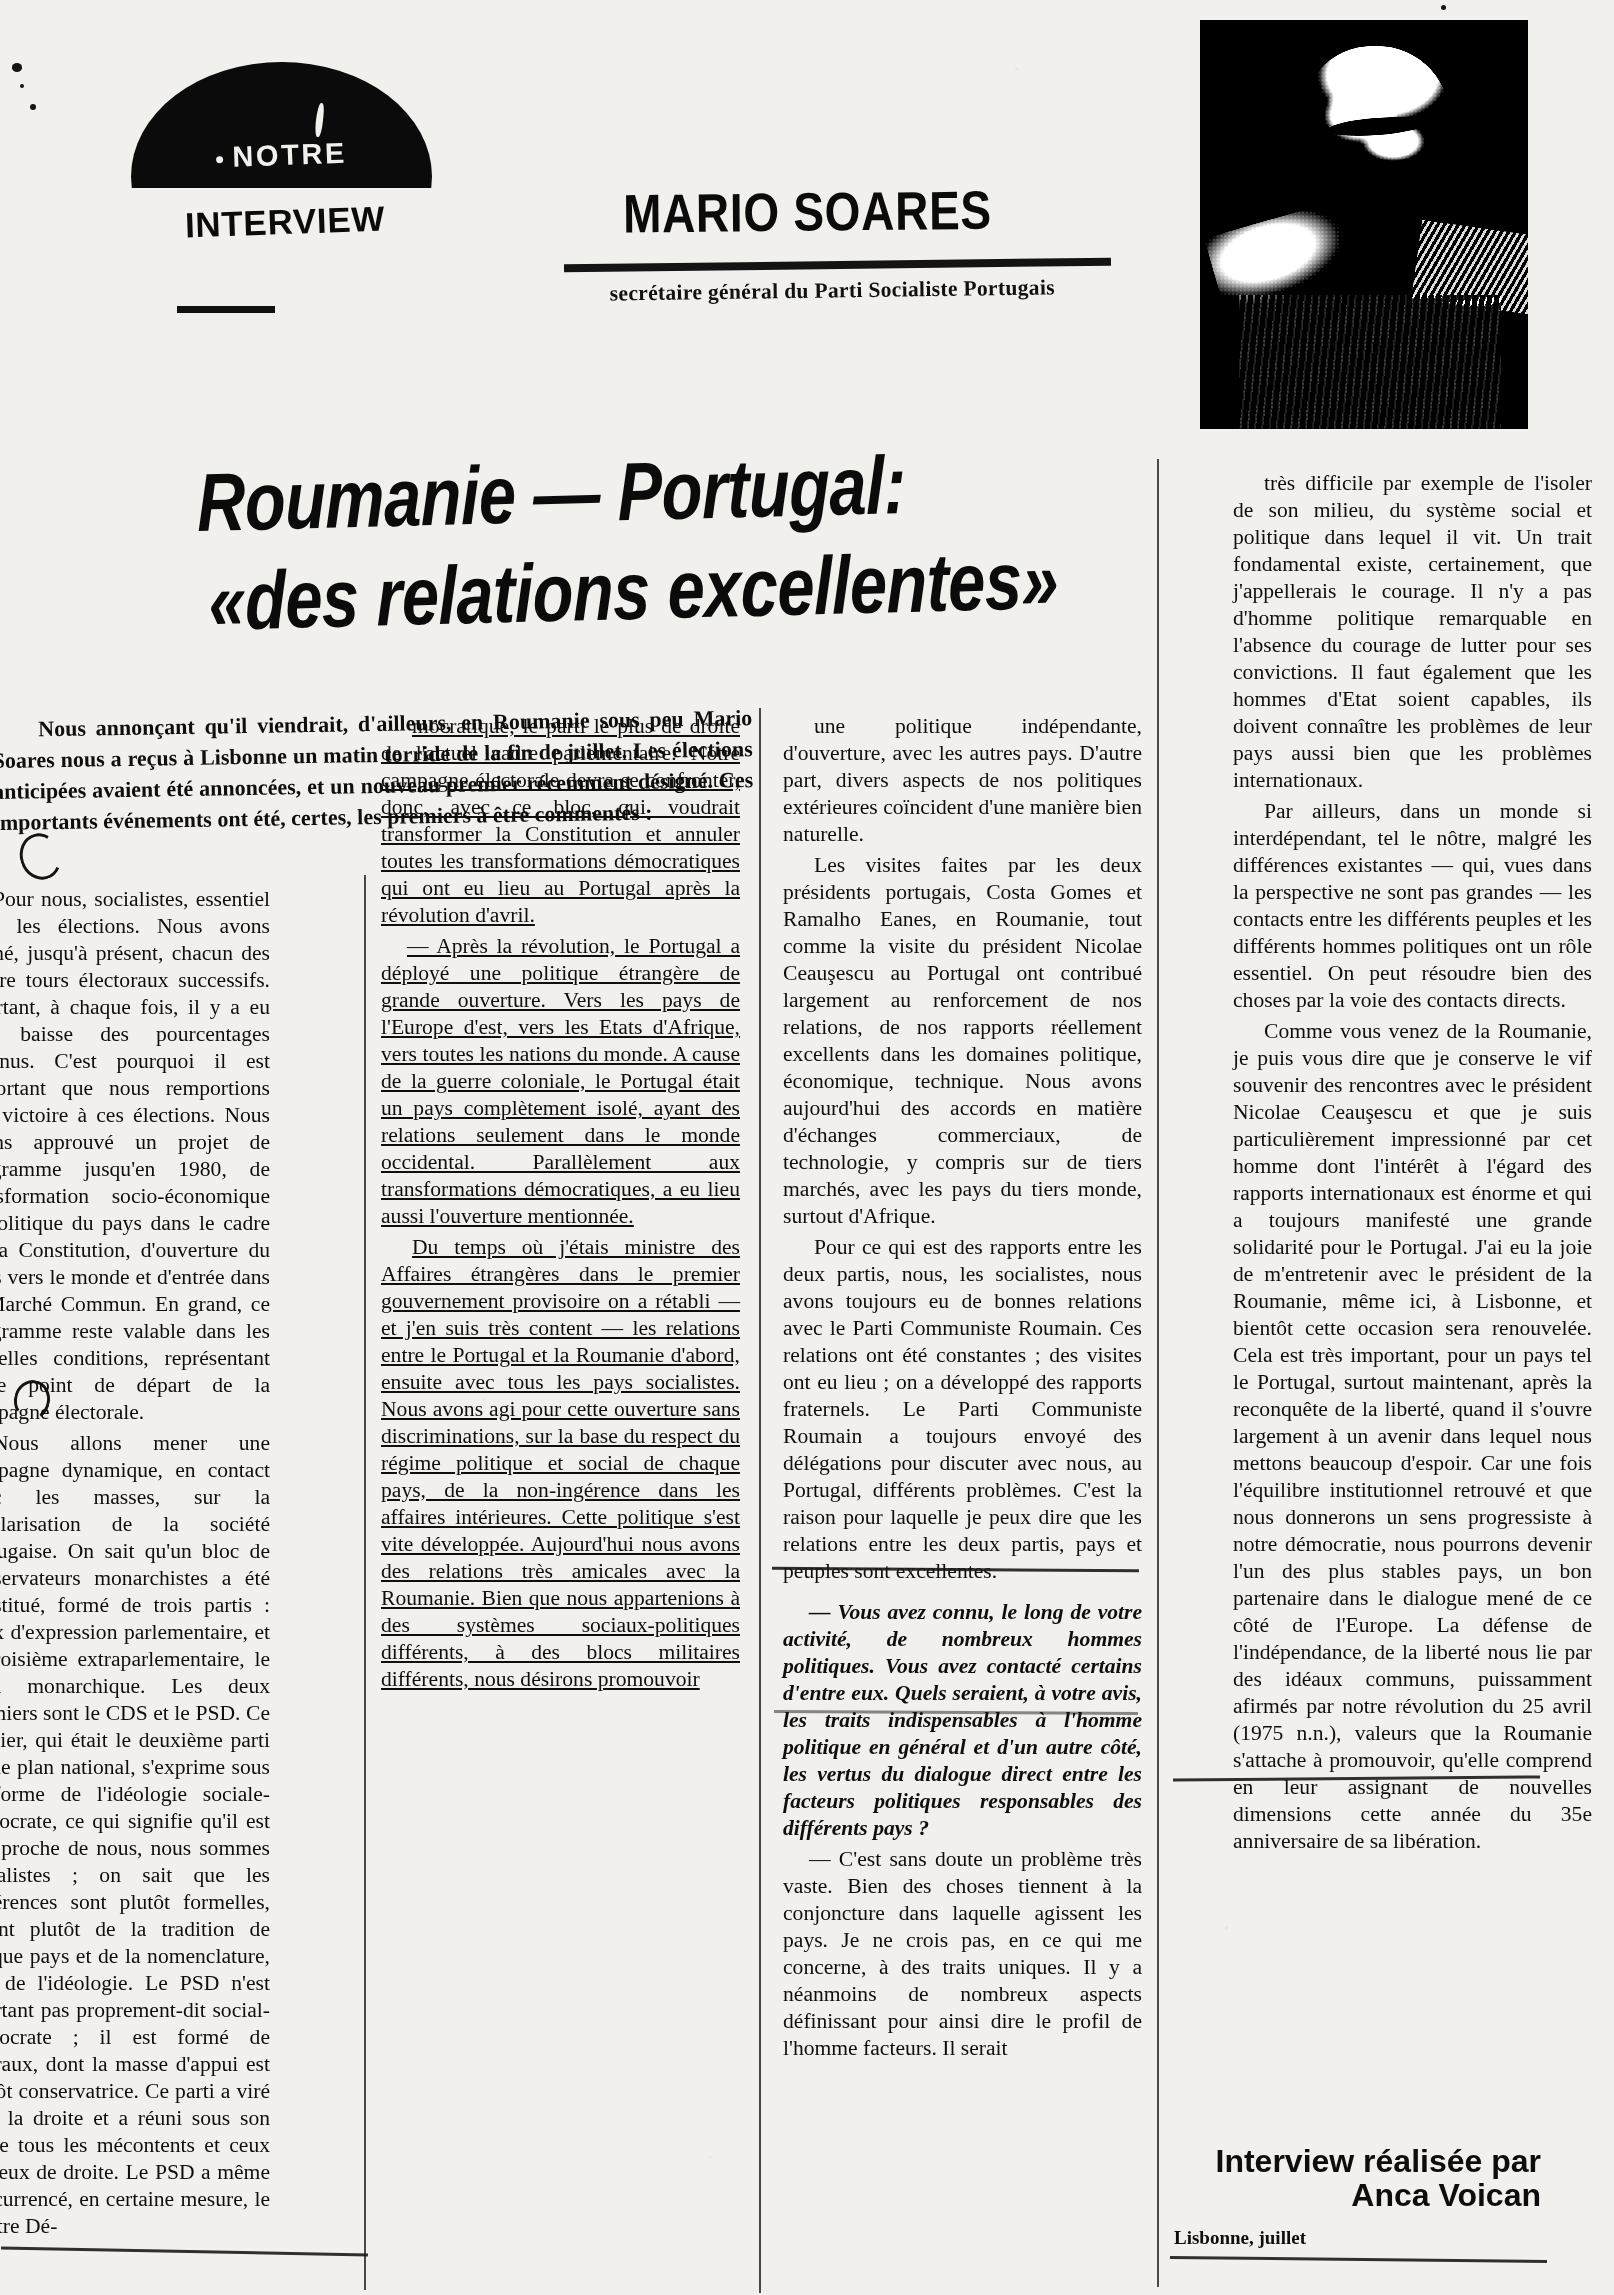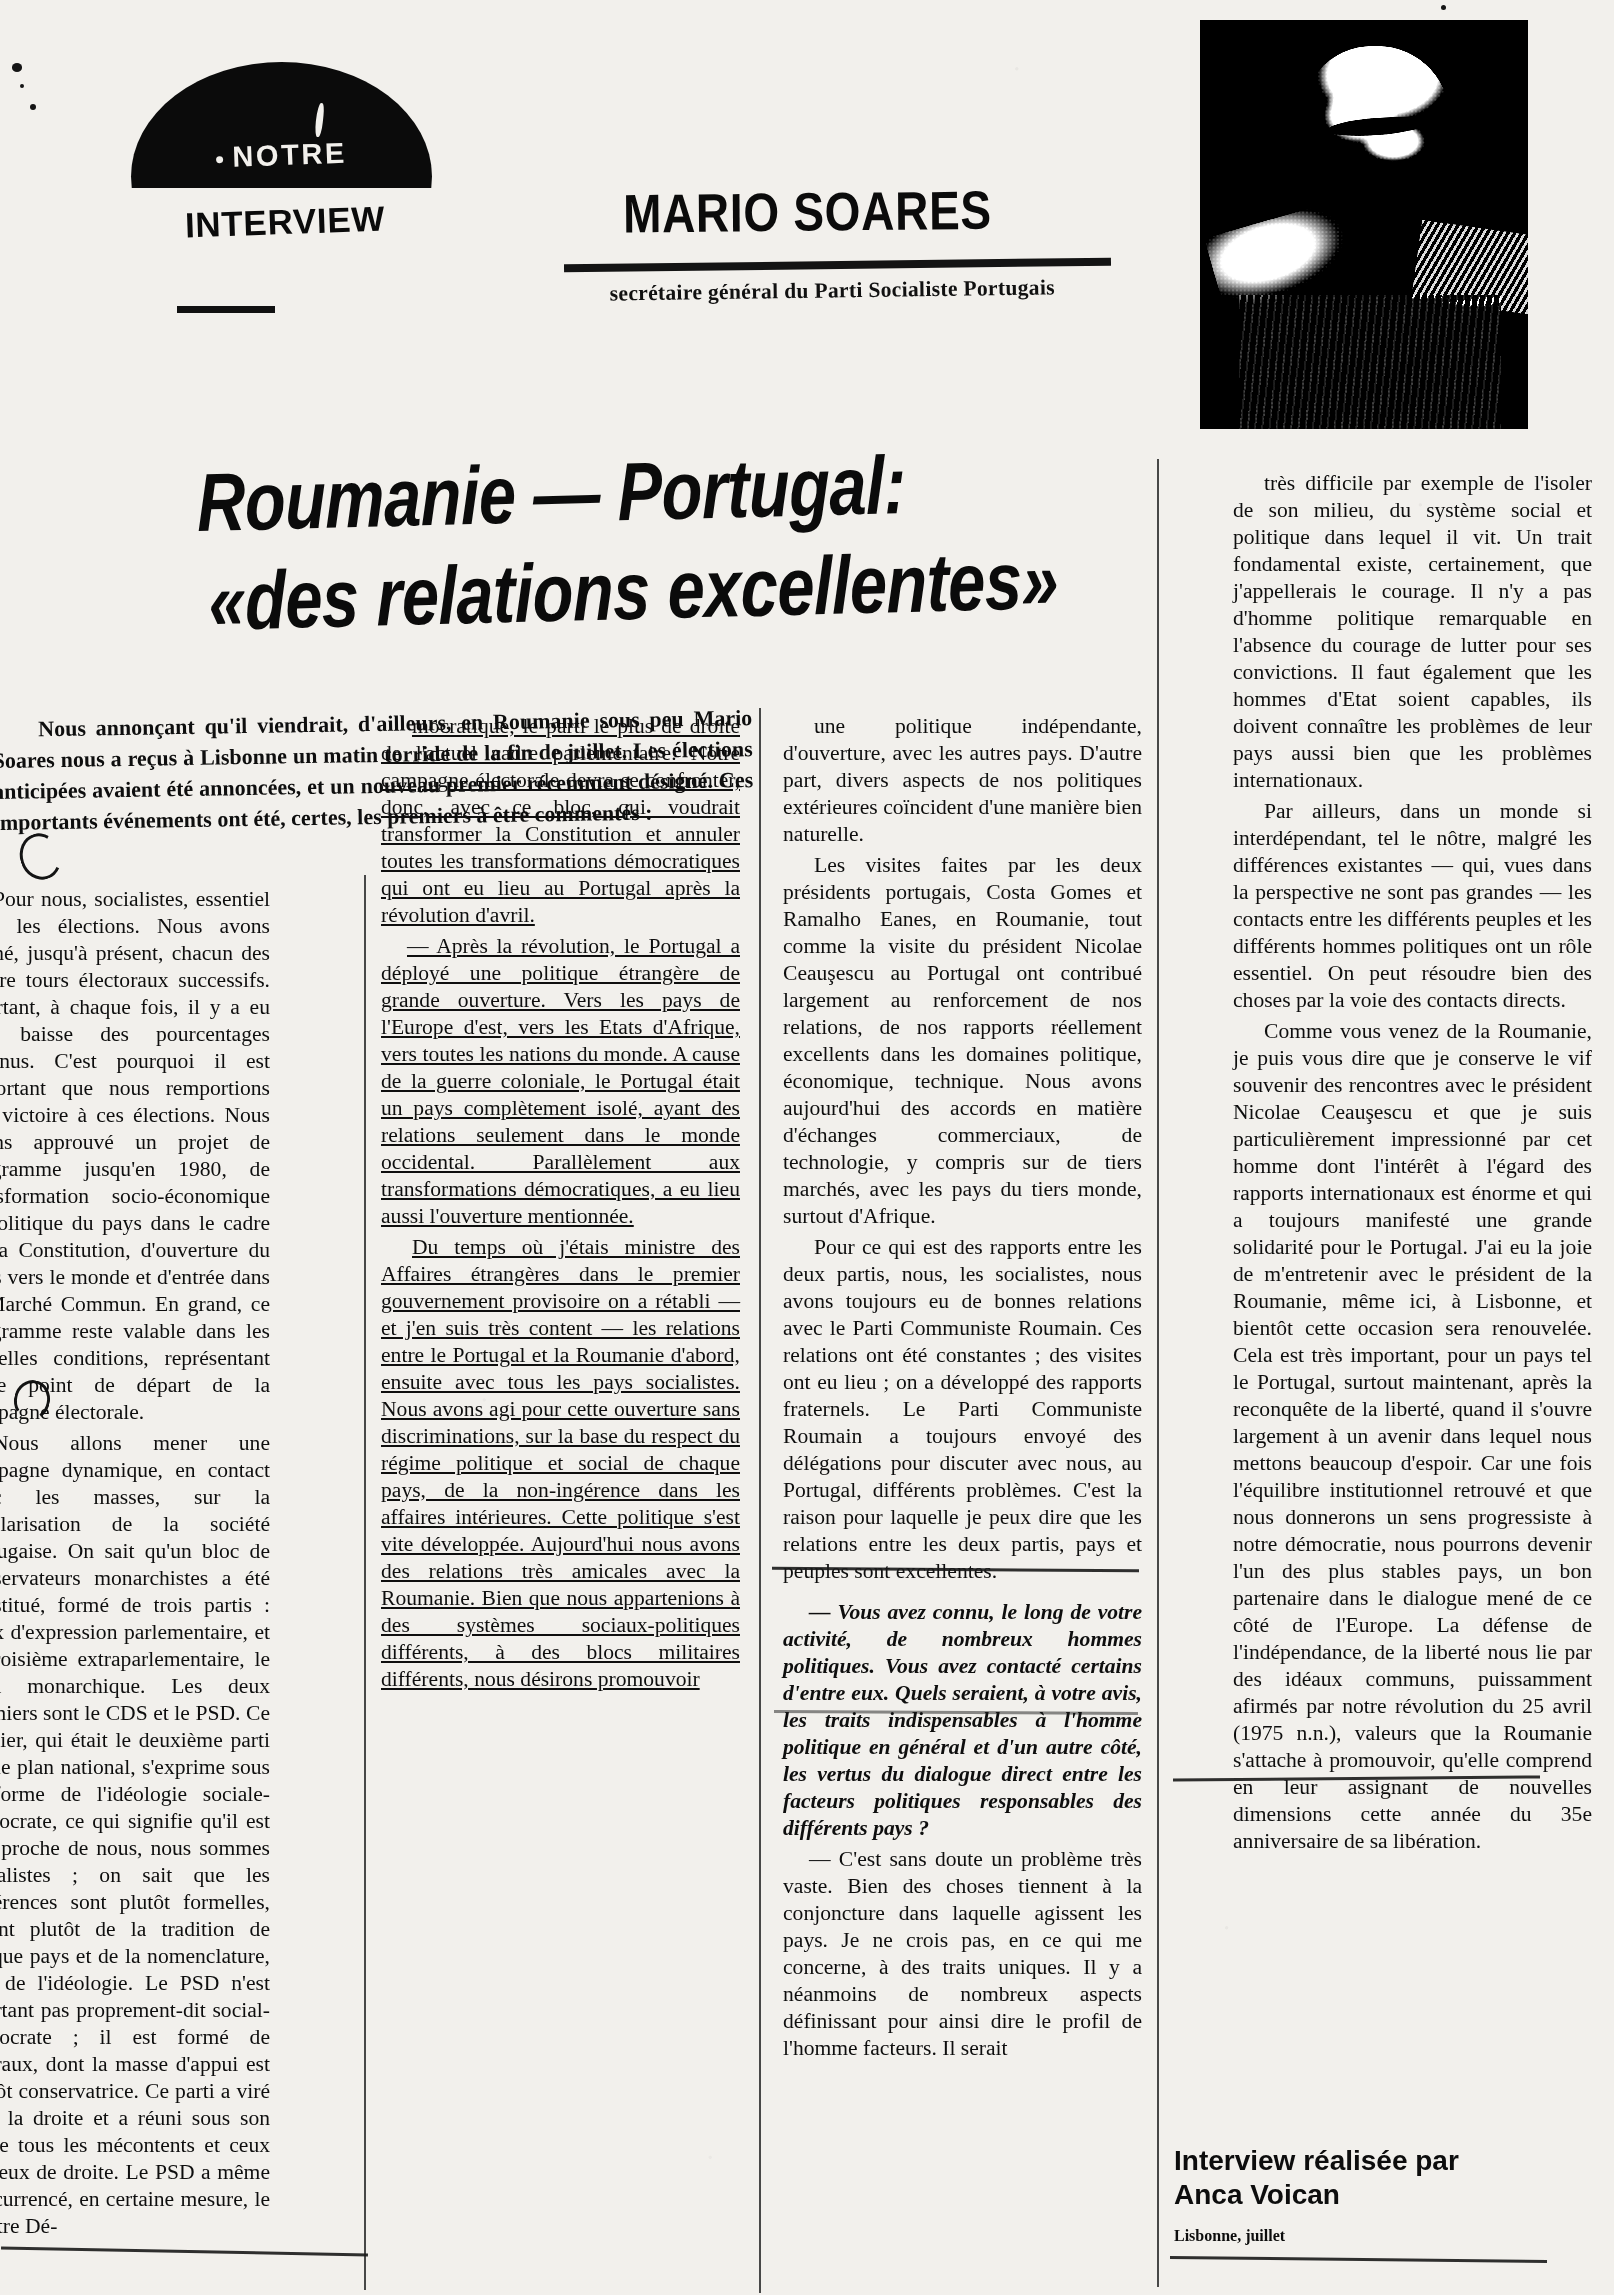--- a/index.html
+++ b/index.html
@@ -219,28 +219,28 @@
     position:absolute;border:3.3px solid #141414;border-radius:50%;
     background:transparent;
   }
   #lp1{left:19.7px;top:833px;width:35px;height:41px;transform:rotate(-18deg);border-color:#141414 transparent #141414 #141414;}
   #lp2{left:14.4px;top:1380px;width:30px;height:34px;transform:rotate(12deg);border-color:#141414 #141414 transparent #141414;}
 
   
   .signoff{
     position:absolute;left:1174px;top:2144px;width:367px;
     font-family:"Liberation Sans",sans-serif;
-    font-weight:bold;font-size:28px;line-height:34px;
-    text-align:left;
+    font-weight:bold;font-size:32px;line-height:34px;
+    text-align:right;
     color:#0d0d0d;
   }
   .place{
     position:absolute;left:1174px;top:2227px;width:367px;
     font-family:"Liberation Serif",serif;
-    font-weight:bold;font-size:16px;
+    font-weight:bold;font-size:19px;
     color:#0d0d0d;
   }
 </style>
 </head>
 <body>
 
 <div class="page">
 
   <div class="grain"></div>
 

